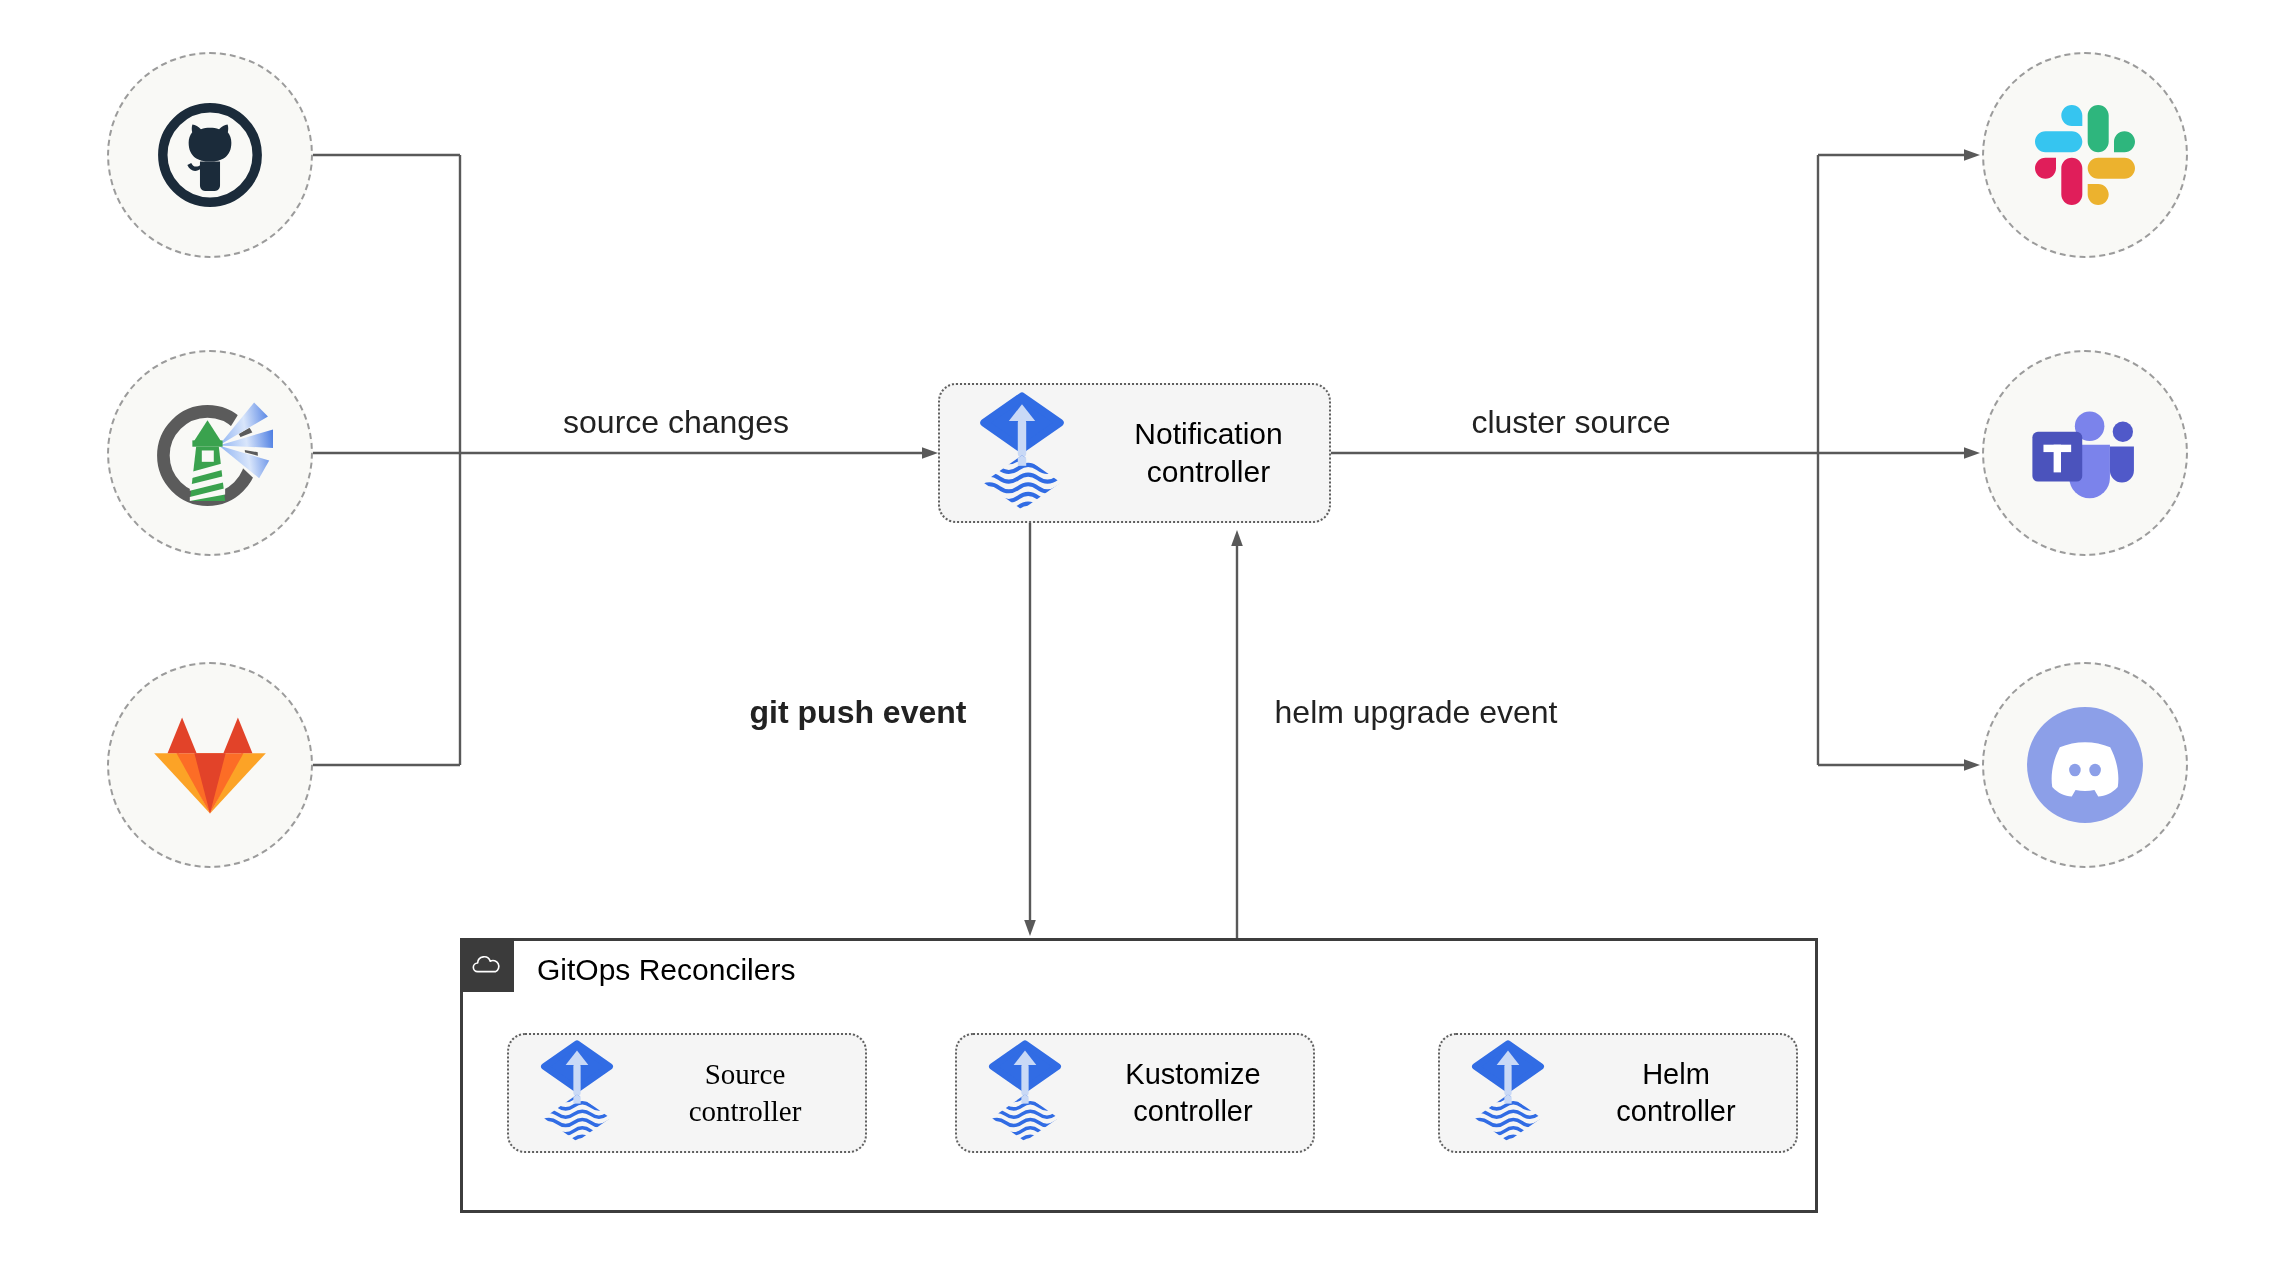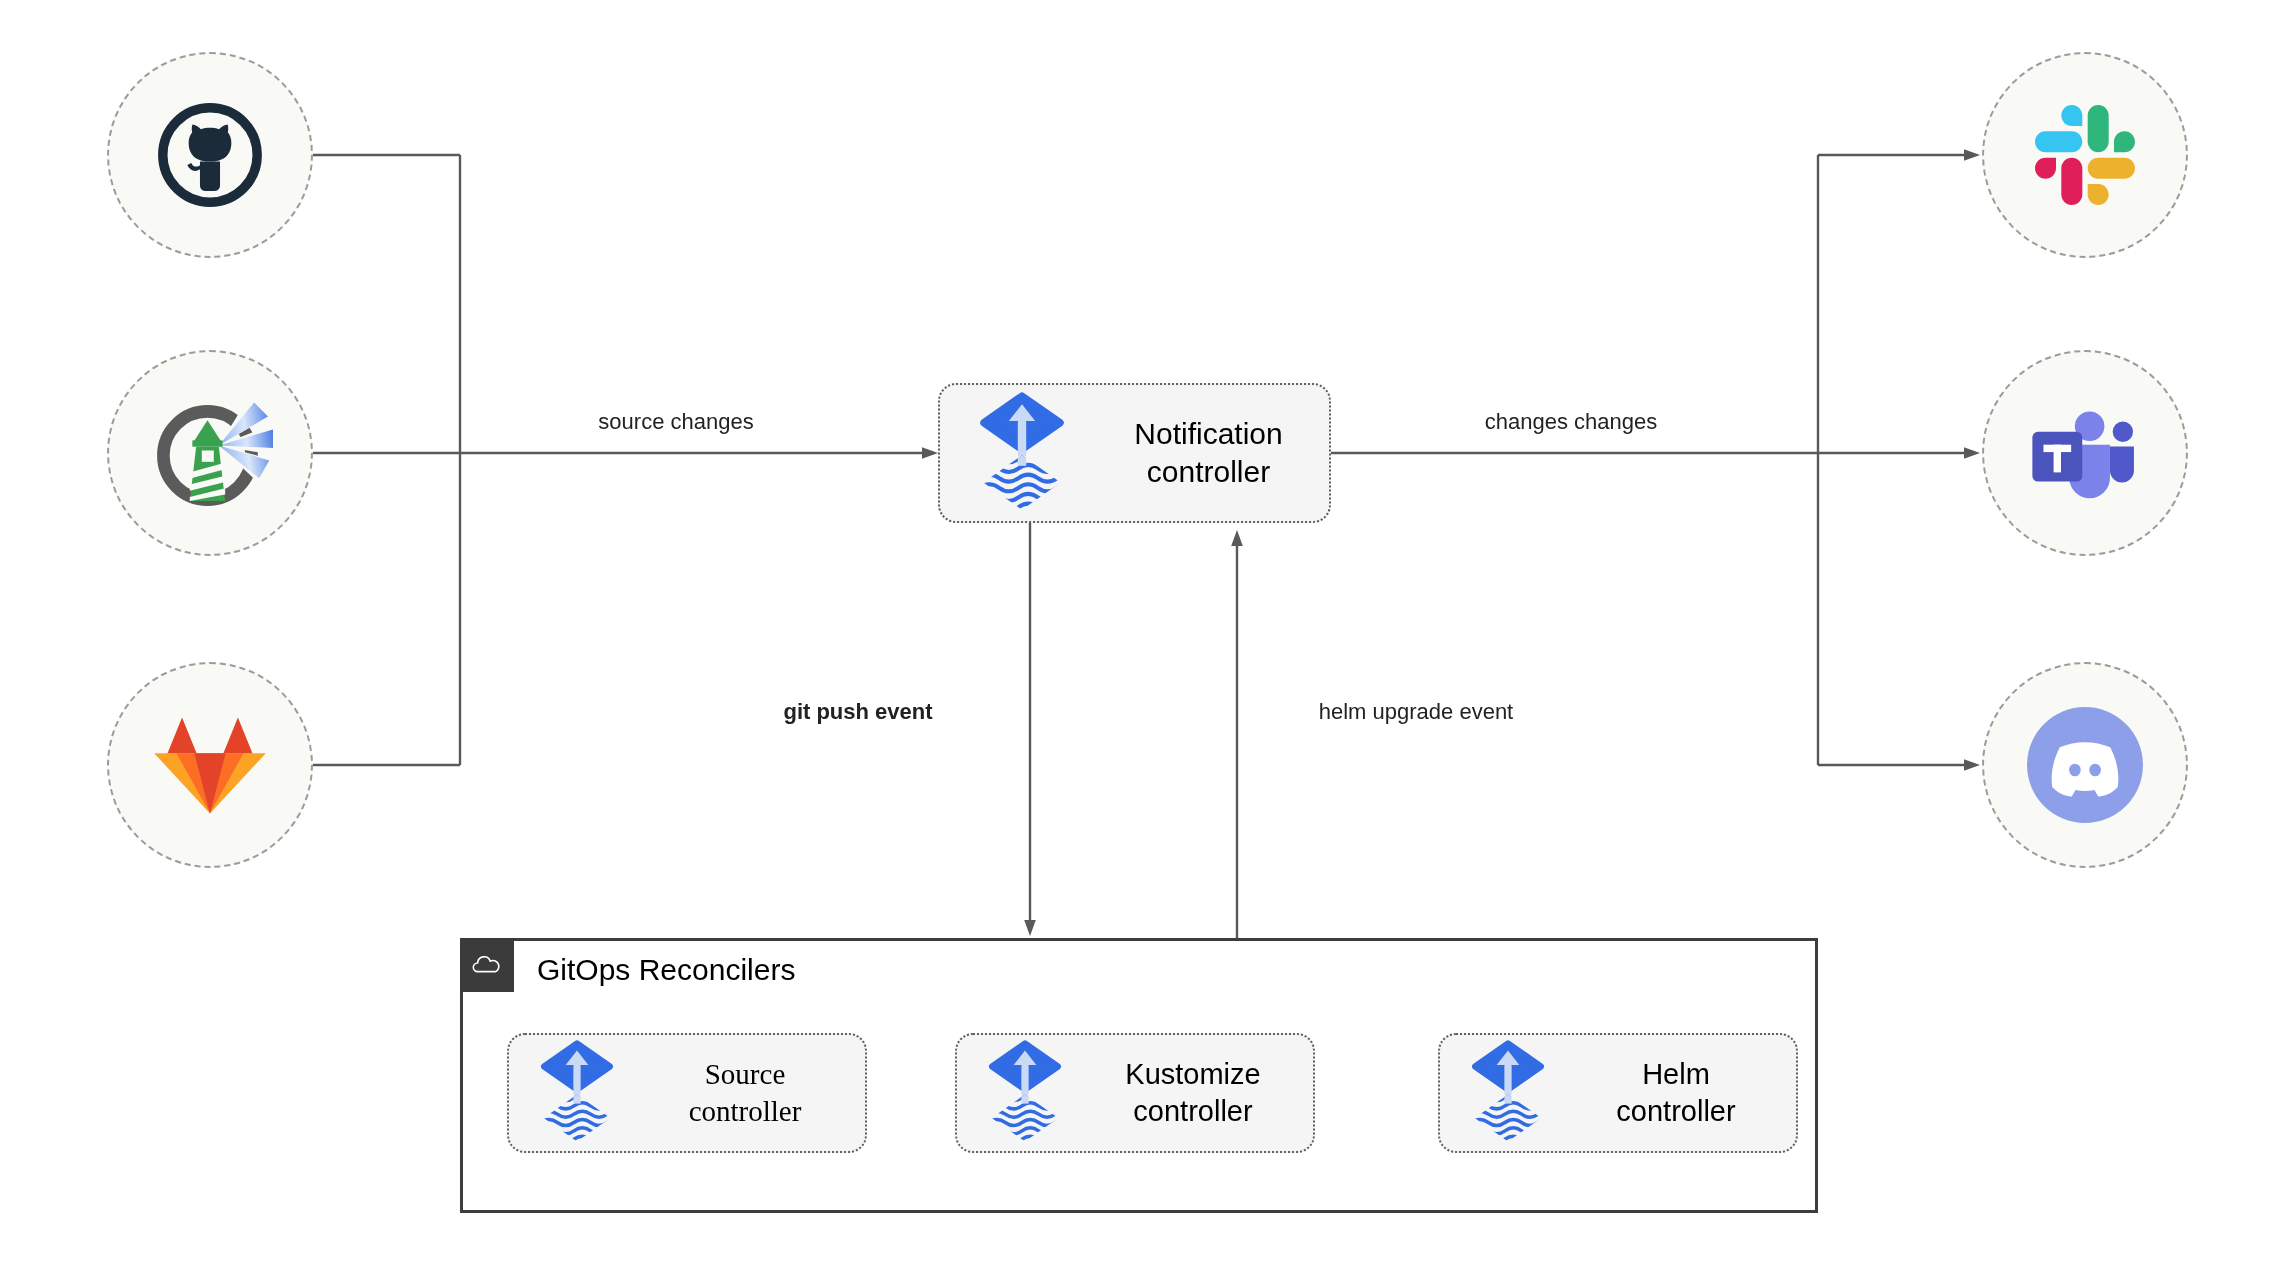--- a/index.html
+++ b/index.html
@@ -12,21 +12,21 @@
   .picon svg{display:block;}
   .node{position:absolute;box-sizing:border-box;background:#f5f5f5;
     border:2.5px dotted #5f5f5f;border-radius:18px;
     display:flex;align-items:center;padding-left:38px;gap:48px;}
   .node .flux svg{width:88px;height:123px;display:block;}
   .node.small{padding-left:30px;gap:28px;}
   .node.small .flux svg{width:76px;height:106px;}
   .nlabel{flex:1;text-align:center;font-size:30px;line-height:38px;color:#000;
     padding-right:26px;display:flex;flex-direction:column;}
   .node.small .nlabel{font-size:29px;line-height:37px;padding-right:18px;}
-  .elabel{position:absolute;transform:translate(-50%,-50%);font-size:22px;
+  .elabel{position:absolute;transform:translate(-50%,-50%);font-size:32px;
     color:#222;white-space:nowrap;}
   .outer{position:absolute;box-sizing:border-box;border:3px solid #3d3d3d;background:#fff;}
   .badge{position:absolute;left:-3px;top:-3px;width:54px;height:54px;background:#3b3b3b;
     display:flex;align-items:center;justify-content:center;}
   .badge svg{width:36px;height:27px;display:block;}
   .outer-label{position:absolute;left:74px;top:12px;font-size:30px;color:#000;white-space:nowrap;}
   .hiddefs{position:absolute;width:0;height:0;overflow:hidden;}
 </style>
 </head>
 <body>
@@ -174,21 +174,21 @@
       <svg width="126" height="126" viewBox="0 0 100 100">
         <circle cx="50" cy="50" r="46" fill="#8c9fe8"></circle>
         <path fill="#fff" d="M30 36 C42 30.5 58 30.5 70 36 C75.5 46.5 77.5 57.5 76 67.5 C71.5 72.5 66 74.8 60.5 75 L57.5 69.8 C52.5 70.8 47.5 70.8 42.5 69.8 L39.5 75 C34 74.8 28.5 72.5 24 67.5 C22.5 57.5 24.5 46.5 30 36 Z"></path>
         <ellipse cx="42" cy="54" rx="4.6" ry="5" fill="#8c9fe8"></ellipse>
         <ellipse cx="58" cy="54" rx="4.6" ry="5" fill="#8c9fe8"></ellipse>
       </svg>
     </span>
   </div>
 
   <div class="elabel" style="left:676px;top:422px;">source changes</div>
-  <div class="elabel" style="left:1571px;top:422px;">changes changes</div>
+  <div class="elabel" style="left:1571px;top:422px;">cluster source</div>
   <div class="elabel" style="left:858px;top:712px;font-weight:bold;">git push event</div>
   <div class="elabel" style="left:1416px;top:712px;">helm upgrade event</div>
 
   <div class="node" style="left:938px;top:383px;width:393px;height:140px;">
     <span class="flux">
       <svg viewBox="0 0 100 140">
           <use href="#flux"></use>
         </svg>
     </span>
     <span class="nlabel">

